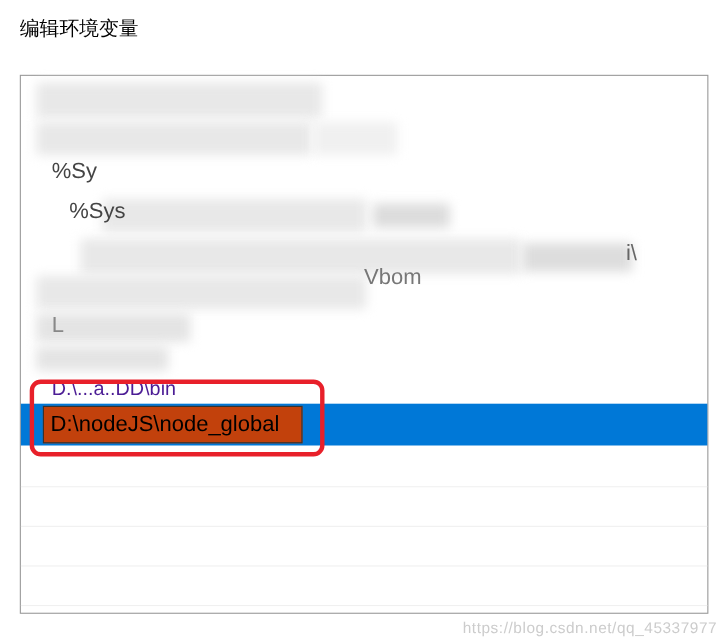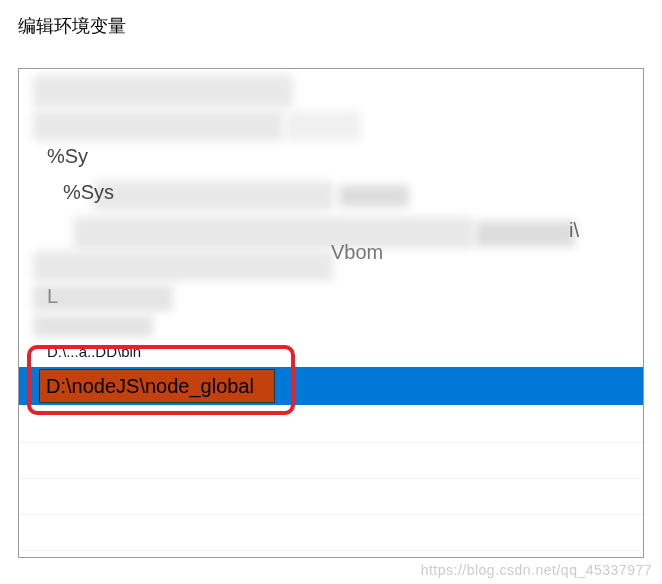--- a/index.html
+++ b/index.html
@@ -48,21 +48,21 @@
       position: absolute;
       font-size: 20px;
       color: #444;
       pointer-events: none;
     }
     .pt1 { top: 76px; left: 28px; }
     .pt2 { top: 112px; left: 44px; }
     .pt3 { top: 132px; left: 312px; color:#777;margin-top:40px;}
     .pt4 { top: 150px; left: 550px; color:#666;}
     .pt5 { top: 216px; left: 28px; color:#888;}
-    .pt6 { top: 274px; left: 28px; color:#0f172a; font-size:15px;text-align:center;}
+    .pt6 { top: 274px; left: 28px; color:#4c1d95; font-size:18px;text-align:center;}
     .selected-row {
       position: absolute;
       top: 298px;
       left: 0;
       right: 0;
       height: 38px;
       background: #0078d7;
     }
     .edit-input {
       position: absolute;

